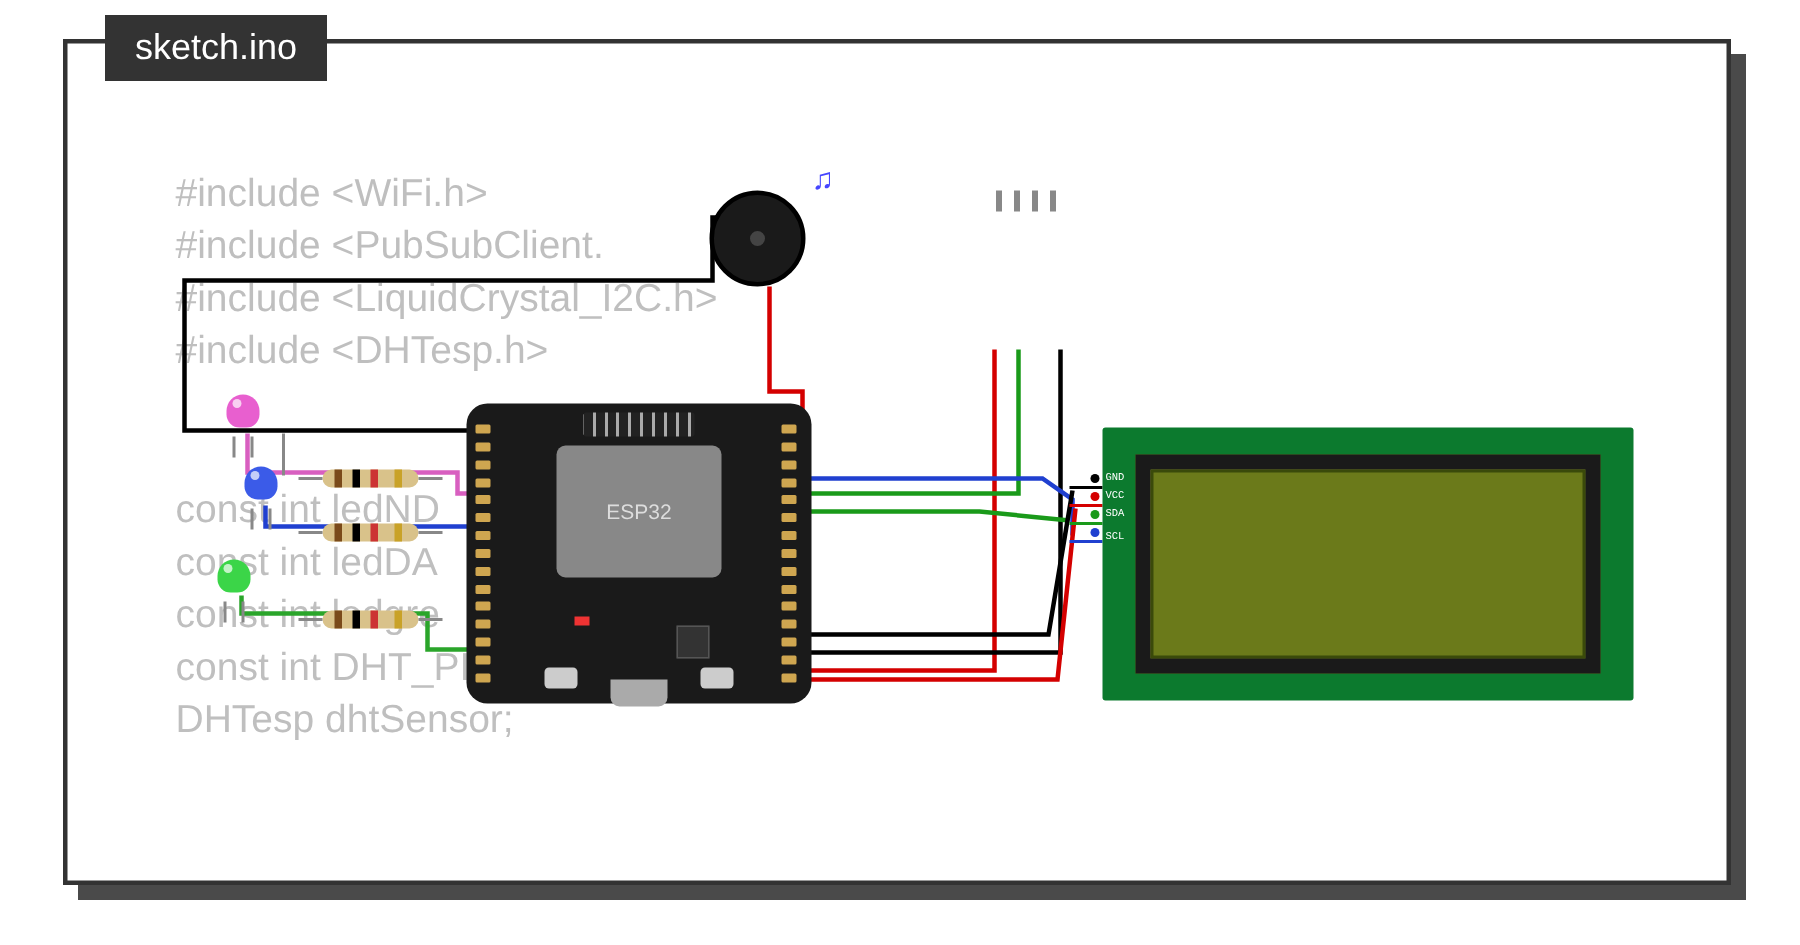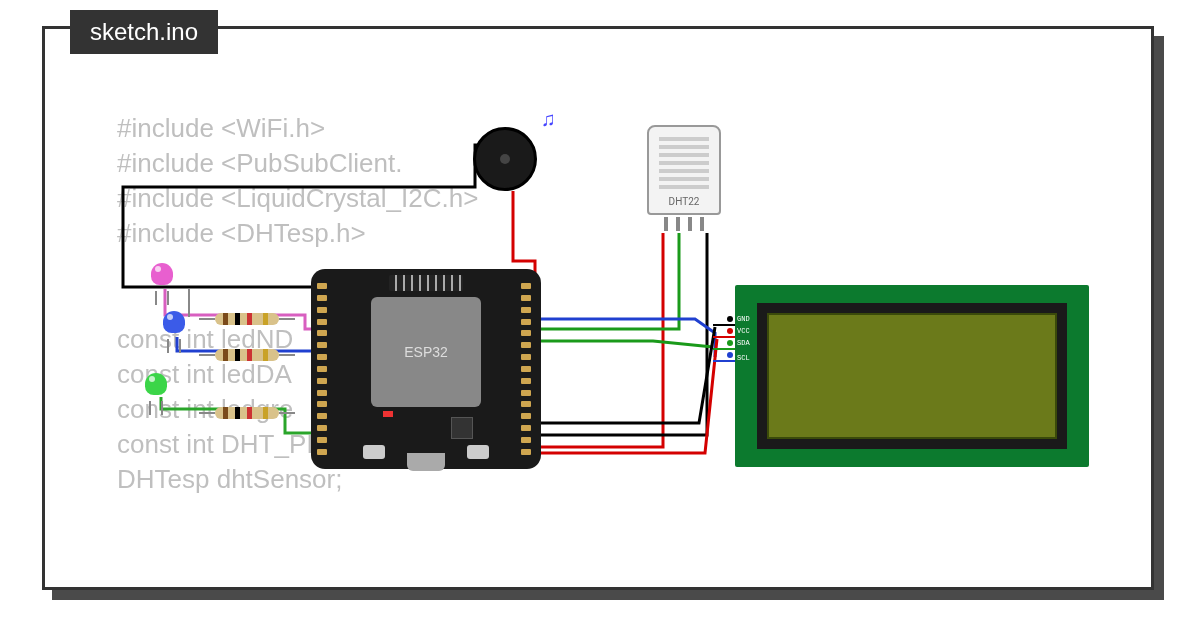--- a/index.html
+++ b/index.html
@@ -73,21 +73,21 @@
     width: 230px;
     height: 200px;
     background: #1a1a1a;
     border-radius: 14px;
   }
   .esp32 .shield {
     position: absolute;
     left: 60px;
     top: 28px;
     width: 110px;
-    height: 110px;
+    height: 88px;
     background: #888;
     border-radius: 6px;
     display: flex;
     align-items: center;
     justify-content: center;
     color: #ddd;
     font-size: 14px;
     font-family: sans-serif;
   }
   .esp32 .usb {
@@ -429,24 +429,20 @@
           <div class="pin"></div>
       </div>
     </div>
 
     <div class="buzzer-wrap">
       <div class="buzzer"></div>
     </div>
     <div class="music-note">♫</div>
 
     <div class="dht">
-      <div class="dht-body">
-        <div class="dht-grille"></div>
-        <div class="dht-label">DHT22</div>
-      </div>
       <div class="dht-pins">
         <div class="pn"></div>
           <div class="pn"></div>
           <div class="pn"></div>
           <div class="pn"></div>
       </div>
     </div>
 
     <div class="lcd-wrap">
       <div class="lcd-pins">

